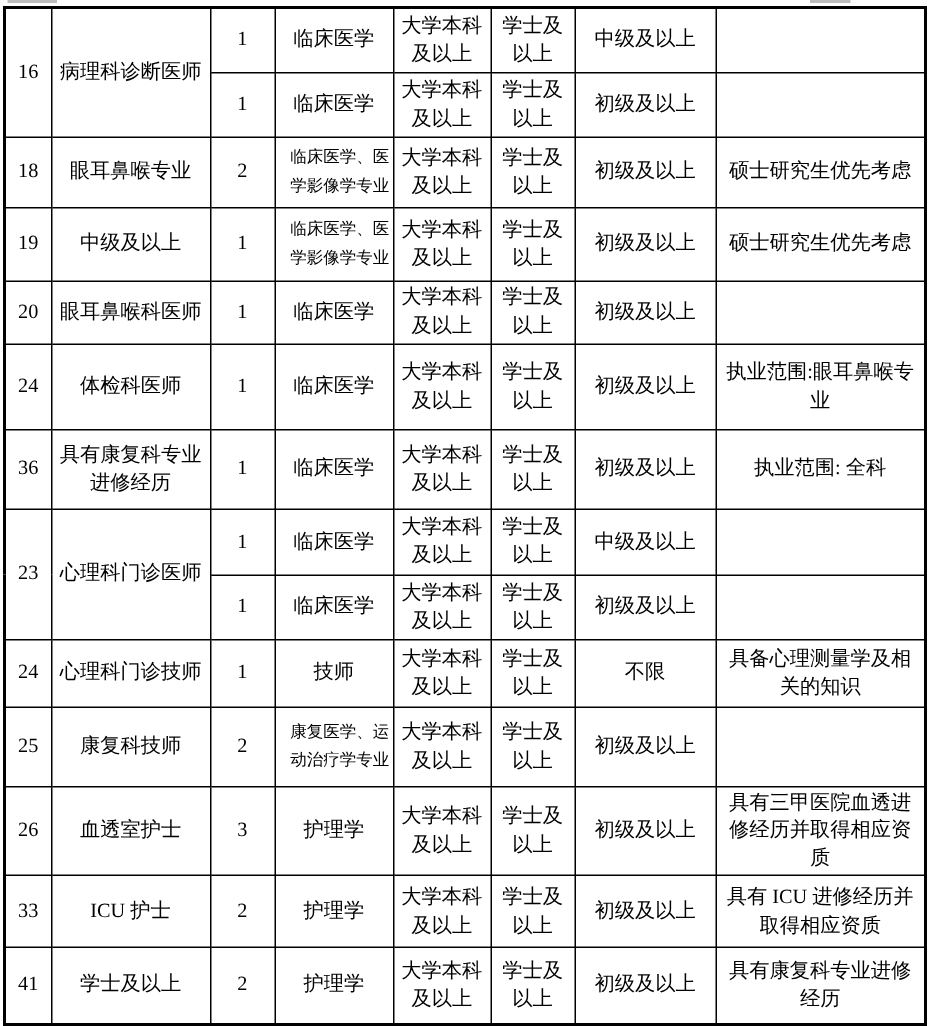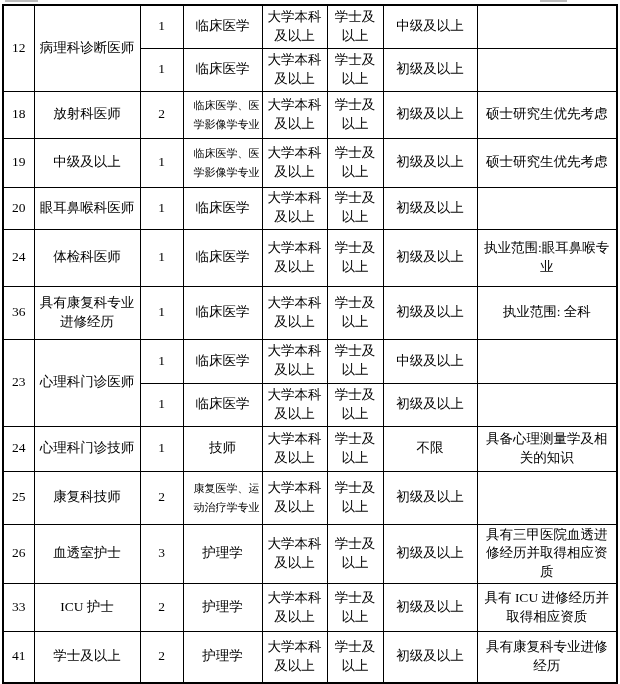--- a/index.html
+++ b/index.html
@@ -61,41 +61,41 @@
       <col style="width:43px">
       <col style="width:79px">
     <col style="width:65px">
       <col style="width:56px">
       <col style="width:94px">
       <col style="width:140px">
   </colgroup>
   <tbody>
 
     <tr style="height:43px">
-      <td rowspan="2">12</td>
+      <td rowspan="2">16</td>
       <td rowspan="2">病理科诊断医师</td>
       <td>1</td>
       <td>临床医学</td>
       <td>大学本科及以上</td>
       <td>学士及以上</td>
       <td>中级及以上</td>
       <td class="remark"></td>
     </tr>
     <tr style="height:43px">
       <td>1</td>
       <td>临床医学</td>
       <td>大学本科及以上</td>
       <td>学士及以上</td>
       <td>初级及以上</td>
       <td class="remark"></td>
     </tr>
 
     <tr style="height:47px">
       <td>18</td>
-      <td>放射科医师</td>
+      <td>眼耳鼻喉专业</td>
       <td>2</td>
       <td class="small">临床医学、医学影像学专业</td>
       <td>大学本科及以上</td>
       <td>学士及以上</td>
       <td>初级及以上</td>
       <td class="remark">硕士研究生优先考虑</td>
     </tr>
 
     <tr style="height:49px">
       <td>19</td>

